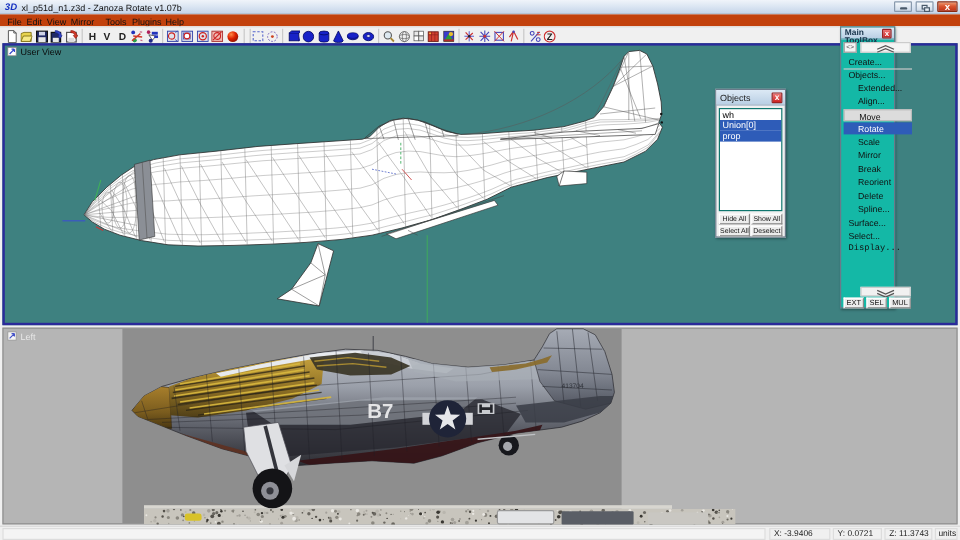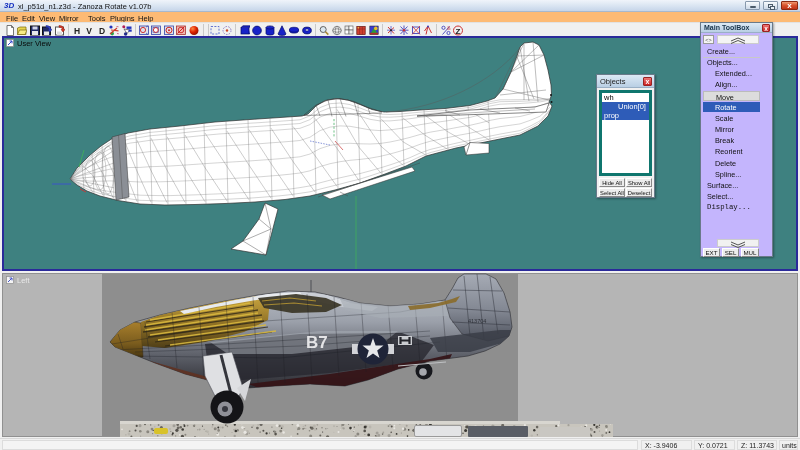--- a/index.html
+++ b/index.html
@@ -11,21 +11,21 @@
   <div style="position:absolute;left:745px;top:1px;width:15px;height:9px;background:linear-gradient(180deg,#f7fafd,#cdd9e8);border:1px solid #8899ad;border-radius:1px">
       <div style="position:absolute;left:4px;top:4px;width:6px;height:2px;background:#4a5a6a;border-radius:1px"></div>
     </div>
   <div style="position:absolute;left:763px;top:1px;width:15px;height:9px;background:linear-gradient(180deg,#f7fafd,#cdd9e8);border:1px solid #8899ad;border-radius:1px">
       <div style="position:absolute;left:4px;top:2px;width:5px;height:4px;border:1px solid #4a5a6a"></div>
       <div style="position:absolute;left:6px;top:3.5px;width:5px;height:4px;border:1px solid #4a5a6a;background:#e8eef5"></div>
     </div>
   <div style="position:absolute;left:781px;top:1px;width:17px;height:9px;background:linear-gradient(180deg,#ee9a72 0%,#d9552f 45%,#bf3317 100%);border:1px solid #8a2a12;border-radius:1px;color:#fff;font-size:8px;font-weight:bold;text-align:center;line-height:8px">x</div>
 </div>
 
-<div style="position:absolute;left:0;top:12px;width:800px;height:10px;background:#fdba74;font-size:7.5px;color:#111">
+<div style="position:absolute;left:0;top:12px;width:800px;height:10px;background:#c2410c;font-size:7.5px;color:#111">
     <span style="position:absolute;left:6px;top:1.5px">File</span>
     <span style="position:absolute;left:22px;top:1.5px">Edit</span>
     <span style="position:absolute;left:39px;top:1.5px">View</span>
     <span style="position:absolute;left:59px;top:1.5px">Mirror</span>
     <span style="position:absolute;left:88px;top:1.5px">Tools</span>
     <span style="position:absolute;left:110px;top:1.5px">Plugins</span>
     <span style="position:absolute;left:138px;top:1.5px">Help</span>
   </div>
 
 <div style="position:absolute;left:0;top:22px;width:800px;height:15px;background:#f0f0f0;border-top:1px solid #e2e2e2">
@@ -659,32 +659,32 @@
   <span style="position:absolute;left:698px;top:2.5px;font-size:7px;color:#222">Y: 0.0721</span>
   <span style="position:absolute;left:741px;top:2.5px;font-size:7px;color:#222">Z: 11.3743</span>
   <span style="position:absolute;left:782px;top:2.5px;font-size:7px;color:#222">units</span>
 </div>
 
 <div style="position:absolute;left:596px;top:74px;width:59px;height:124px;background:#f0f0f0;border:1px solid #6a7a8a;box-shadow:1px 1px 2px rgba(0,0,0,0.35)">
   <div style="position:absolute;left:0;top:0;right:0;height:13px;background:linear-gradient(180deg,#dce9f5,#b9cfe4);border-bottom:1px solid #9ab0c6">
     <span style="position:absolute;left:3px;top:2px;font-size:7.5px;color:#1a1a1a">Objects</span>
     <div style="position:absolute;right:2px;top:2px;width:9px;height:9px;background:linear-gradient(180deg,#e77,#c22);border:1px solid #922;border-radius:1px;color:#fff;font-size:7px;font-weight:bold;text-align:center;line-height:8px">x</div>
   </div>
-  <div style="position:absolute;left:2px;top:15px;width:53px;height:86px;background:#fff;border:3px solid #0f766e;font-size:7.5px">
+  <div style="position:absolute;left:2px;top:15px;width:53px;height:86px;background:#fff;border:1px solid #0f766e;font-size:7.5px">
     <div style="padding:0 2px;height:9px;line-height:9px;color:#000">wh</div>
-    <div style="padding:0 16px;height:9px;line-height:9px;background:#2e5cb8;color:#fff">Union[0]</div>
+    <div style="padding:0 2px;height:9px;line-height:9px;background:#2e5cb8;color:#fff">Union[0]</div>
     <div style="padding:0 2px;height:9px;line-height:9px;background:#2e5cb8;color:#fff">prop</div>
   </div>
   <div style="position:absolute;left:2px;top:103px;width:26px;height:9px;background:#ececec;border:1px solid #888;border-top-color:#fff;border-left-color:#fff;font-size:5.8px;text-align:center;line-height:8px;color:#111;white-space:nowrap;overflow:hidden">Hide All</div>
   <div style="position:absolute;left:29px;top:103px;width:26px;height:9px;background:#ececec;border:1px solid #888;border-top-color:#fff;border-left-color:#fff;font-size:5.8px;text-align:center;line-height:8px;color:#111;white-space:nowrap;overflow:hidden">Show All</div>
   <div style="position:absolute;left:2px;top:113px;width:26px;height:9px;background:#ececec;border:1px solid #888;border-top-color:#fff;border-left-color:#fff;font-size:5.8px;text-align:center;line-height:8px;color:#111;white-space:nowrap;overflow:hidden">Select All</div>
   <div style="position:absolute;left:29px;top:113px;width:26px;height:9px;background:#ececec;border:1px solid #888;border-top-color:#fff;border-left-color:#fff;font-size:5.8px;text-align:center;line-height:8px;color:#111;white-space:nowrap;overflow:hidden">Deselect</div>
 </div>
 
-<div style="position:absolute;left:700px;top:22px;width:73px;height:235px;background:#c4b5fd;border:1px solid #6a7a8a;box-shadow:1px 1px 2px rgba(0,0,0,0.35)">
+<div style="position:absolute;left:700px;top:22px;width:46px;height:235px;background:#14b8a6;border:1px solid #6a7a8a;box-shadow:1px 1px 2px rgba(0,0,0,0.35)">
   <div style="position:absolute;left:0;top:0;right:0;height:10px;background:linear-gradient(180deg,#dce9f5,#b9cfe4);border-bottom:1px solid #9ab0c6">
     <span style="position:absolute;left:3px;top:1px;font-size:7px;font-weight:bold;color:#16324a">Main ToolBox</span>
     <div style="position:absolute;right:2px;top:1px;width:8px;height:8px;background:linear-gradient(180deg,#e77,#c22);border:1px solid #922;border-radius:1px;color:#fff;font-size:6.5px;font-weight:bold;text-align:center;line-height:7px">x</div>
   </div>
   <div style="position:absolute;left:2px;top:12px;width:11px;height:9px;background:#f4f4f4;border:1px solid #999;font-size:5.5px;text-align:center;line-height:8px;color:#555">&lt;&gt;</div>
   <div style="position:absolute;left:16px;top:12px;width:42px;height:9px;background:#f4f4f4;border:1px solid #ccc">
       <svg width="16" height="7" viewBox="0 0 16 7" style="position:absolute;left:12px;top:1px" xmlns="http://www.w3.org/2000/svg">
         <path d="M1 4 L8 1 L15 4 M1 6.5 L8 3.5 L15 6.5" stroke="#555" stroke-width="1" fill="none"></path>
       </svg>
     </div>

